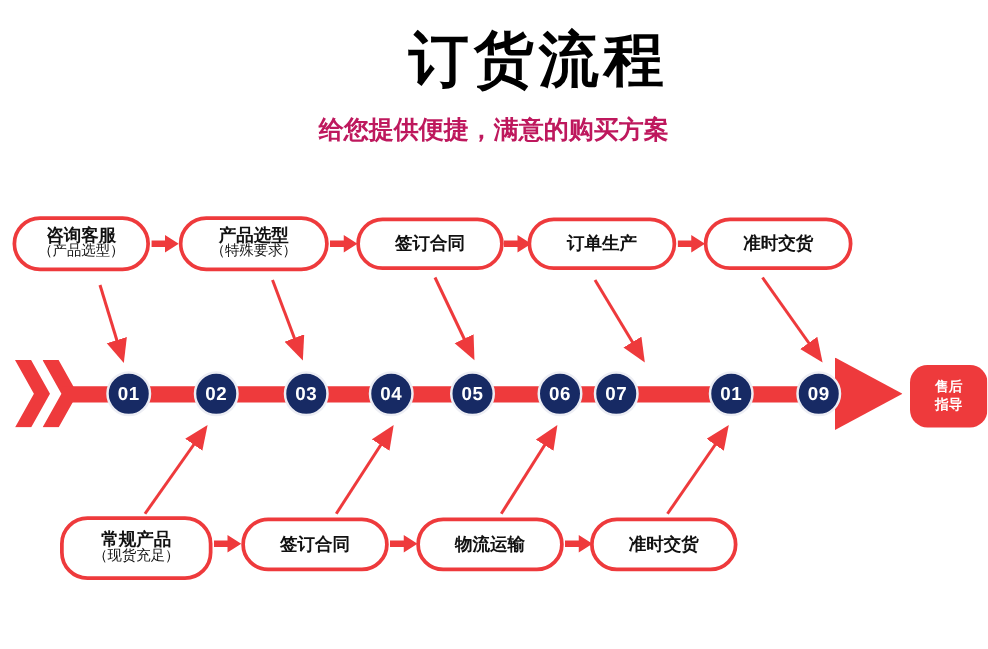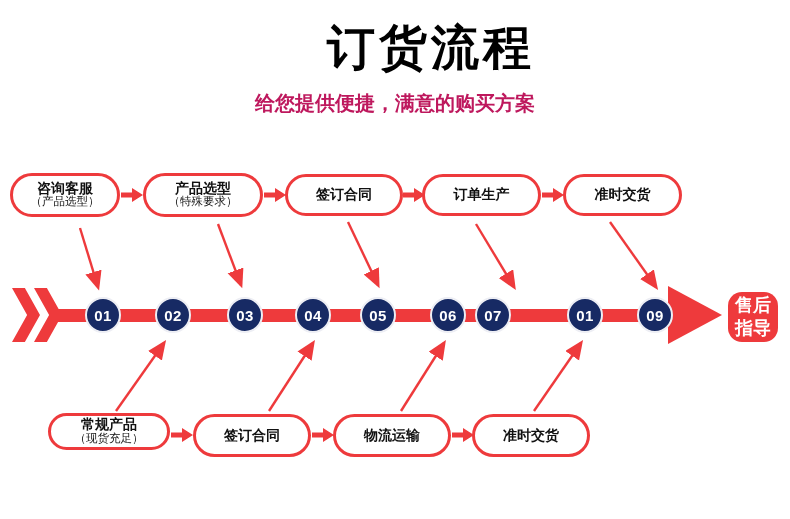--- a/index.html
+++ b/index.html
@@ -98,27 +98,27 @@
     font-weight:bold;
     font-size:15px;
     display:flex;
     align-items:center;
     justify-content:center;
     letter-spacing:0.5px;
   }
   .aftersale{
     position:absolute;
     left:728px; top:292px;
-    width:50px; height:50px;
+    width:62px; height:50px;
     box-sizing:border-box;
     background:var(--red);
     border-radius:14px;
     color:#fff;
     font-weight:bold;
-    font-size:18px;
+    font-size:11px;
     line-height:1.3;
     display:flex;
     flex-direction:column;
     align-items:center;
     justify-content:center;
   }
   .overlay{
     position:absolute;
     left:0; top:0;
     pointer-events:none;
@@ -171,21 +171,21 @@
   <div class="circle" style="left:430px;">06</div>
   <div class="circle" style="left:475px;">07</div>
   <div class="circle" style="left:567px;">01</div>
   <div class="circle" style="left:637px;">09</div>
 
   <div class="aftersale">
     <span>售后</span>
     <span>指导</span>
   </div>
 
-  <div class="bubble" style="left:48px;top:413px;width:122px;height:37px;">
+  <div class="bubble" style="left:48px;top:413px;width:122px;height:51px;">
     <span class="bubble-main">常规产品</span>
     <span class="bubble-sub">（现货充足）</span>
   </div>
   <div class="mini-arrow" style="left:171px;top:427px;"></div>
 
   <div class="bubble" style="left:193px;top:414px;width:118px;height:43px;">
     <span class="bubble-main">签订合同</span>
   </div>
   <div class="mini-arrow" style="left:312px;top:427px;"></div>
 

